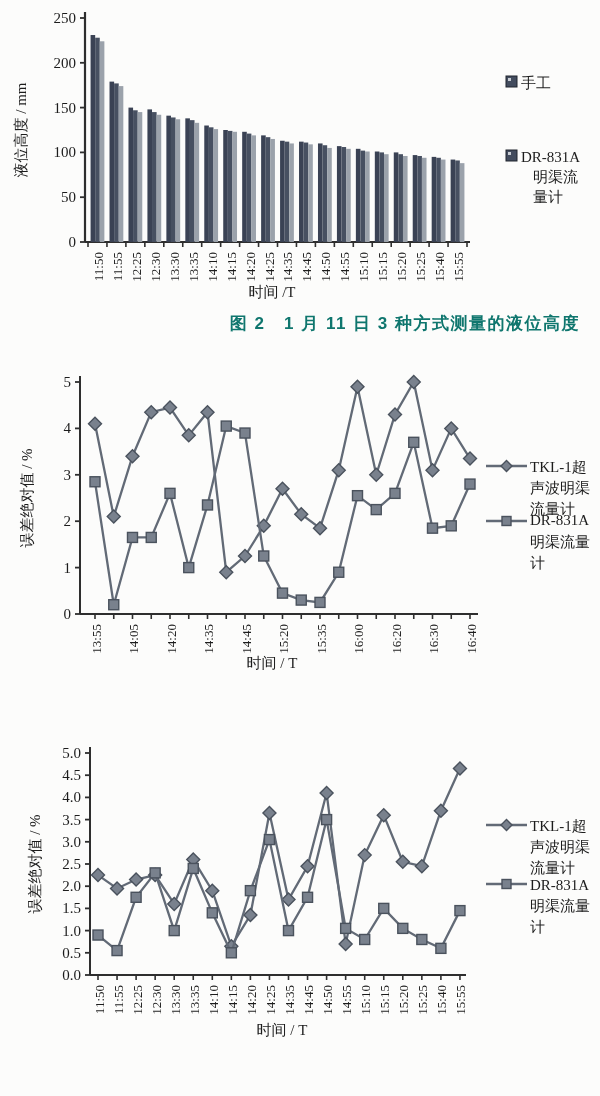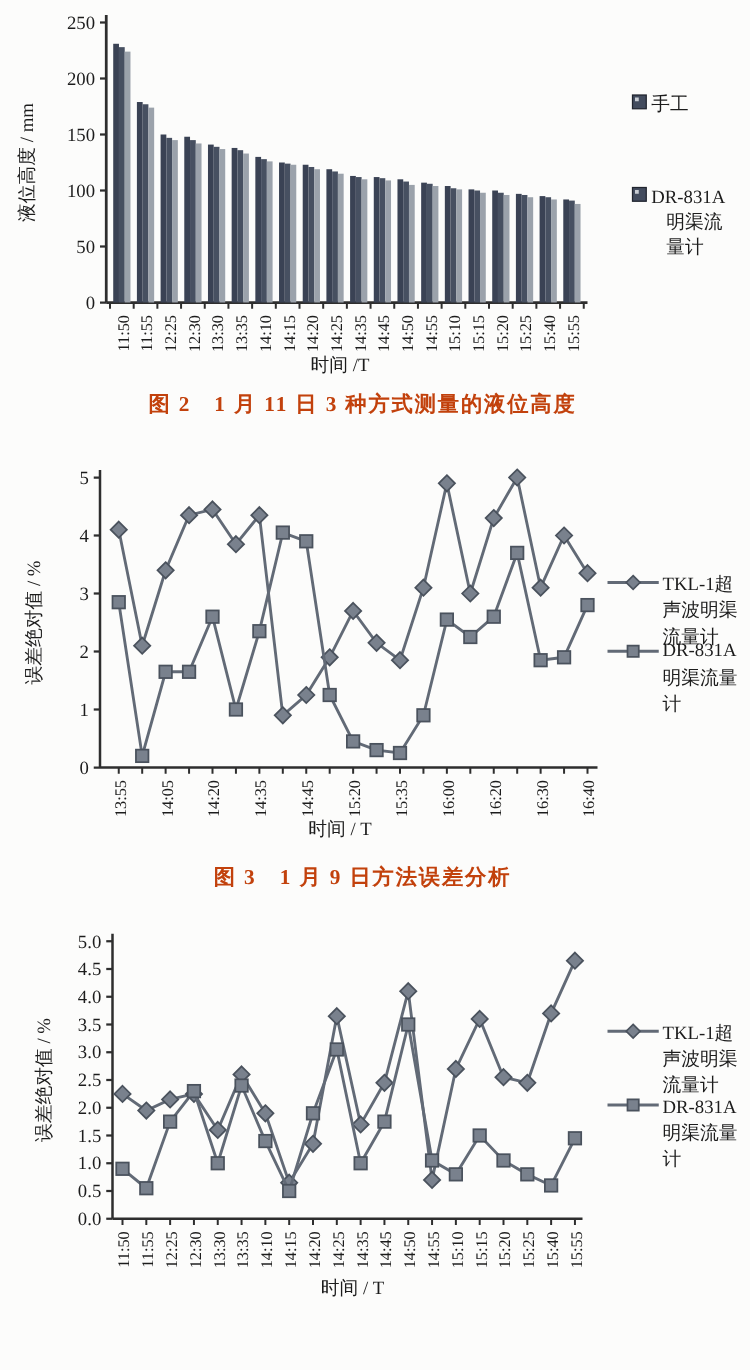--- a/index.html
+++ b/index.html
@@ -1,22 +1,22 @@
 <!DOCTYPE html>
 <html><head>
 <meta charset="utf-8">
 <style>
   html,body{margin:0;padding:0;background:#e8e8e8;}
   .page{position:relative;width:600px;height:1096px;background:#fcfcfb;overflow:hidden;
         font-family:"Liberation Serif","DejaVu Serif",serif;}
   svg.chart{position:absolute;left:0;display:block;}
   svg.chart text{font-family:"Liberation Serif","DejaVu Serif",serif;fill:#1c1c1c;}
-  .caption{position:absolute;left:0;width:580px;text-align:center;
-           font-family:Liberation Serif, serif;
-           font-weight:bold;font-size:17px;letter-spacing:1.5px;color:#c2410c;}
+  .caption{position:absolute;left:0;width:580px;text-align:right;
+           font-family:Liberation Sans, sans-serif;
+           font-weight:bold;font-size:17px;letter-spacing:1.5px;color:#0f766e;}
 </style>
 </head>
 <body>
 
 <div class="page">
   <svg class="chart" id="figure2" style="top:0" width="600" height="305">
       <line x1="85" y1="12" x2="85" y2="242" stroke="#2e2e2e" stroke-width="2.2"></line>
       <line x1="85" y1="242" x2="470" y2="242" stroke="#2e2e2e" stroke-width="2.2"></line>
       <line x1="80" y1="242" x2="85" y2="242" stroke="#2e2e2e" stroke-width="1.8"></line>
       <text x="76" y="247" text-anchor="end" font-size="15">0</text>
@@ -241,21 +241,20 @@
       <polygon points="506.5,98.5 512,104 506.5,109.5 501,104" fill="#79818d" stroke="#4a525d" stroke-width="1.4"></polygon>
       <text x="530" y="110" font-size="15">TKL-1超</text>
       <text x="530" y="131" font-size="15">声波明渠</text>
       <text x="530" y="152" font-size="15">流量计</text>
       <line x1="486" y1="159" x2="527" y2="159" stroke="#626a76" stroke-width="2.3"></line>
       <rect x="502" y="154.5" width="9" height="9" fill="#79818d" stroke="#4a525d" stroke-width="1.4"></rect>
       <text x="530" y="163" font-size="15">DR-831A</text>
       <text x="530" y="185" font-size="15">明渠流量</text>
       <text x="530" y="206" font-size="15">计</text>
     </svg>
-  <div class="caption" style="top:690px">图 3　1 月 9 日方法误差分析</div>
 
   <svg class="chart" id="figure4" style="top:736px" width="600" height="312">
       <line x1="90" y1="11" x2="90" y2="239" stroke="#2e2e2e" stroke-width="2"></line>
       <line x1="90" y1="239" x2="466" y2="239" stroke="#2e2e2e" stroke-width="2"></line>
       <line x1="85" y1="239" x2="90" y2="239" stroke="#2e2e2e" stroke-width="1.8"></line>
       <text x="81" y="244" text-anchor="end" font-size="15">0.0</text>
       <line x1="85" y1="216.8" x2="90" y2="216.8" stroke="#2e2e2e" stroke-width="1.8"></line>
       <text x="81" y="221.8" text-anchor="end" font-size="15">0.5</text>
       <line x1="85" y1="194.6" x2="90" y2="194.6" stroke="#2e2e2e" stroke-width="1.8"></line>
       <text x="81" y="199.6" text-anchor="end" font-size="15">1.0</text>

